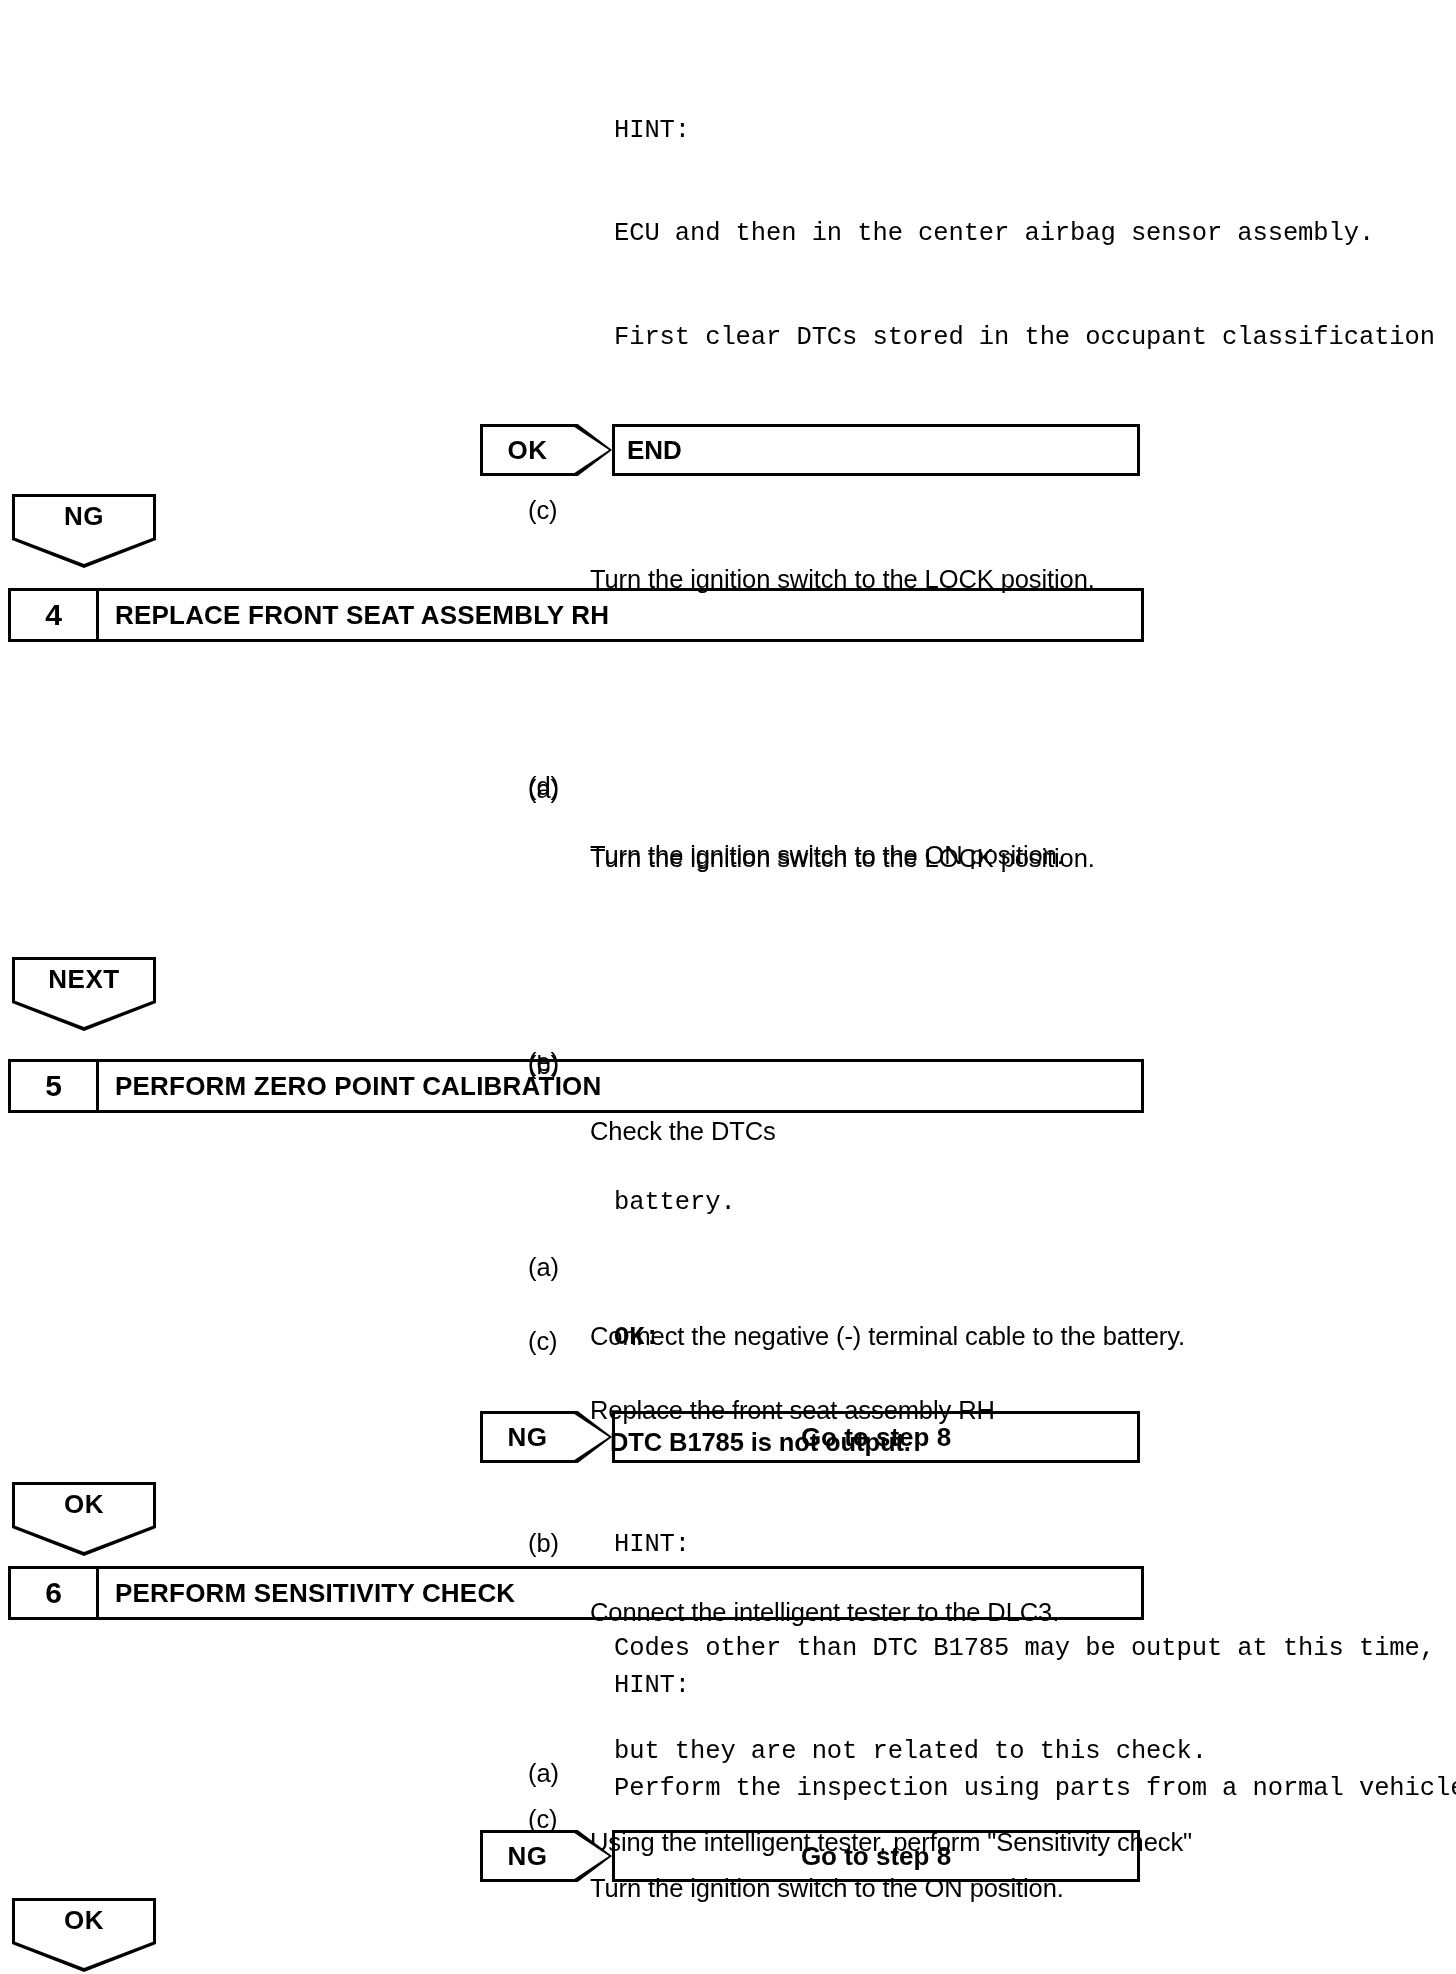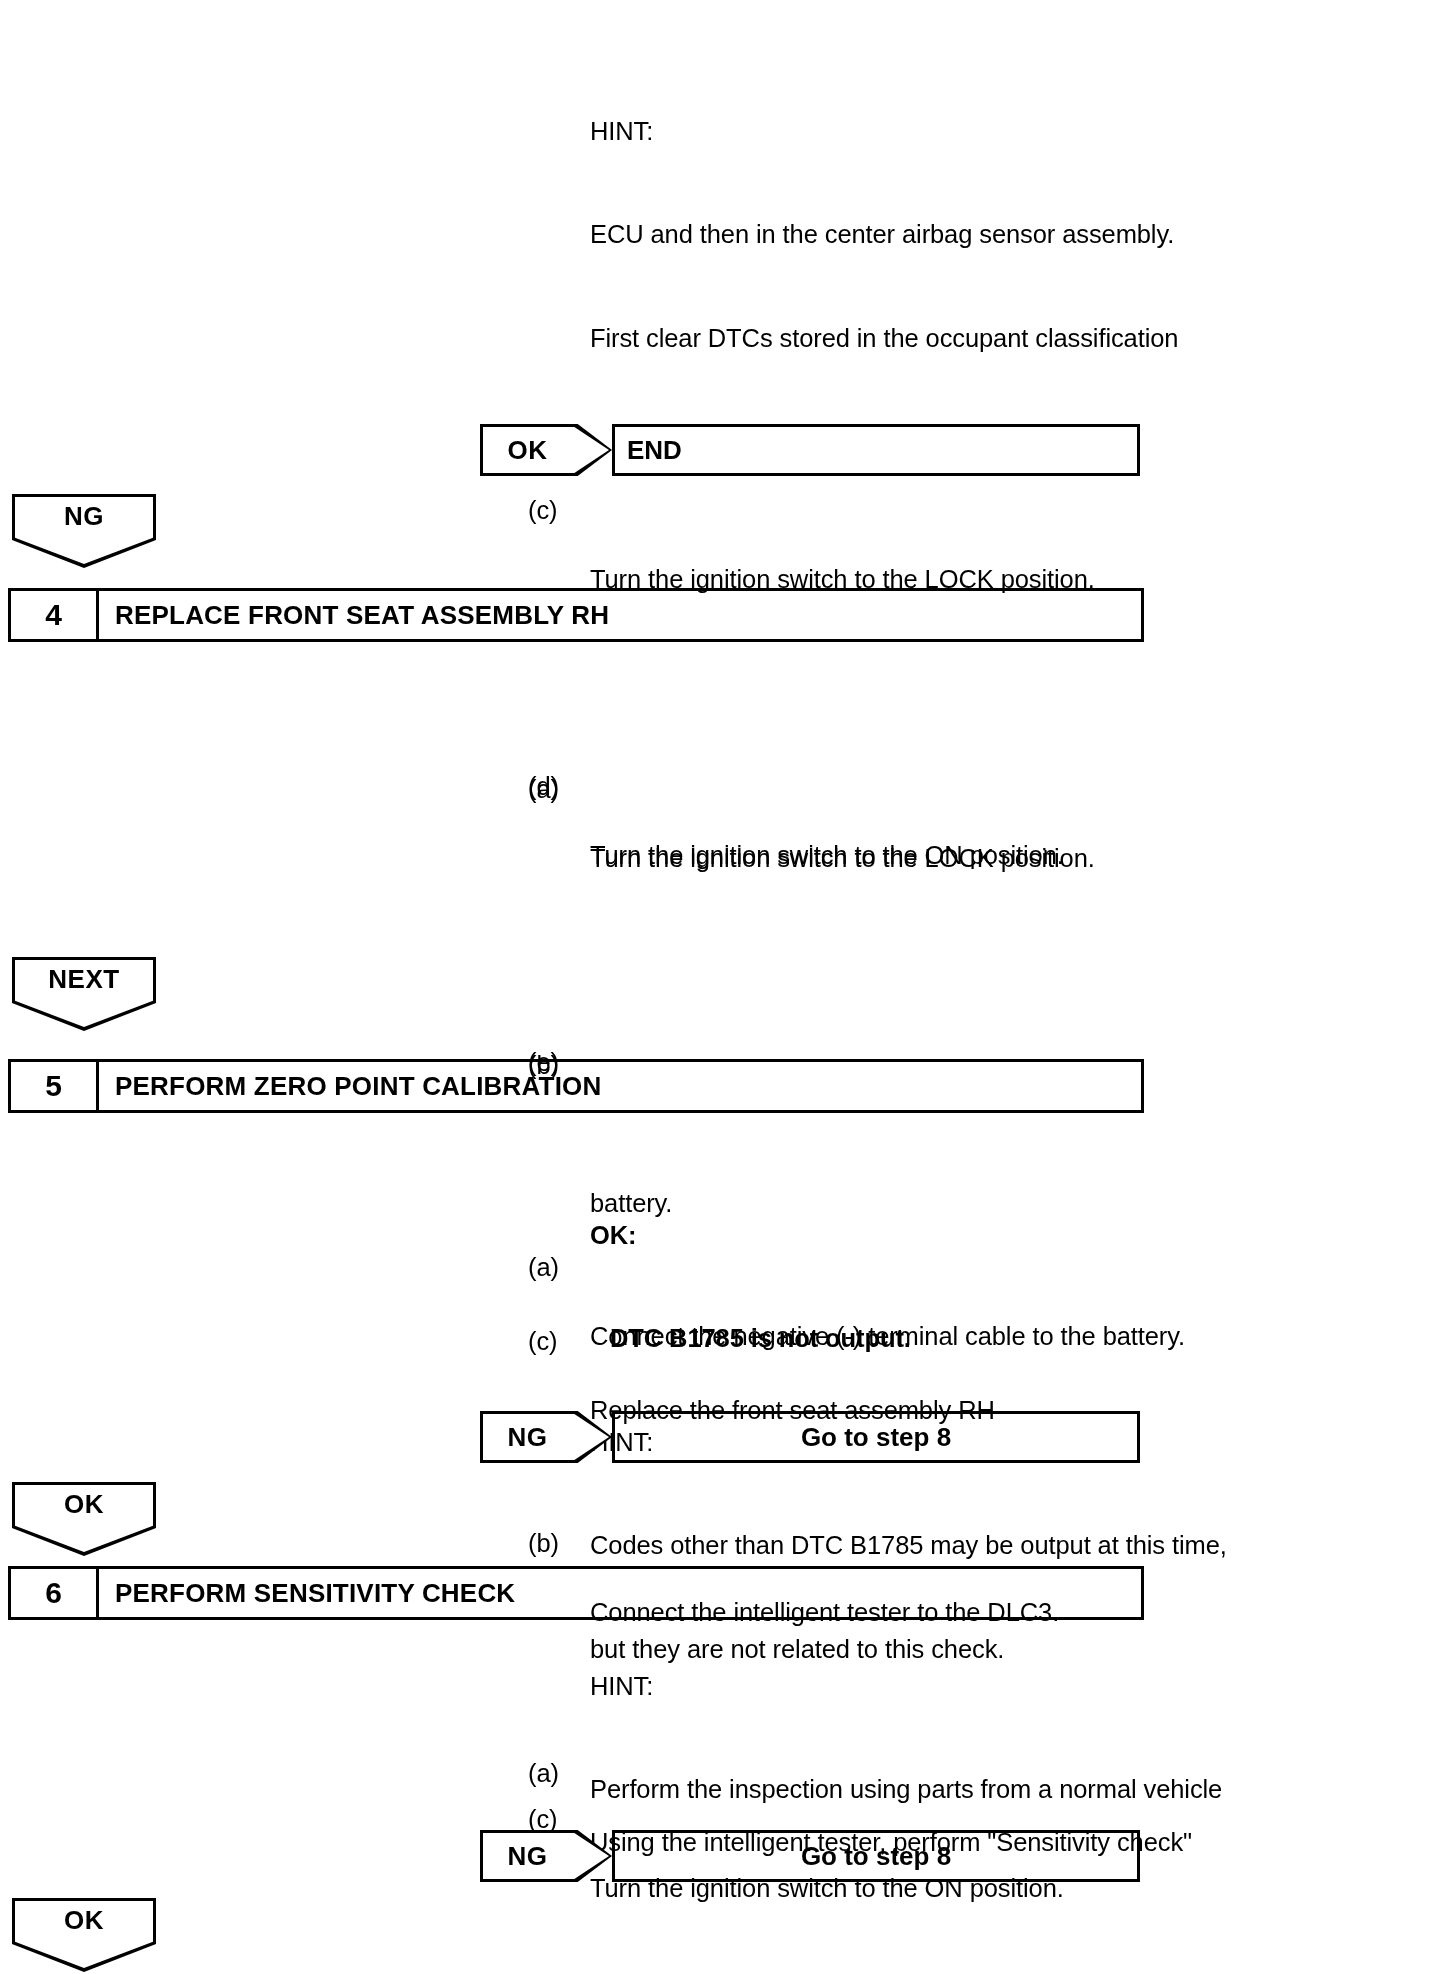--- a/index.html
+++ b/index.html
@@ -47,21 +47,21 @@
     position: absolute;
     left: 0;
     width: 52px;
     text-align: left;
   }
   .lbody {
     display: block;
     margin-left: 62px;
     white-space: pre;
   }
-  .indent1 { margin-left: 62px; display: block; }
+  .indent1 { margin-left: 86px; display: block; font-family: Liberation Mono, monospace; }
   .indent2 { margin-left: 82px; display: block; }
   .spacer { display: block; height: 34.5px; }
 
   
   .stepbar {
     position: absolute;
     height: 54px;
     display: flex;
     align-items: stretch;
   }
@@ -195,20 +195,21 @@
     <span class="lrow">
       <span class="lmark">(c)</span>
       <span class="lbody">Turn the ignition switch to the LOCK position.</span>
     </span>
     <span class="lrow">
       <span class="lmark">(d)</span>
       <span class="lbody">Turn the ignition switch to the ON position.</span>
     </span>
     <span class="lrow">
       <span class="lmark">(e)</span>
+      <span class="lbody">Check the DTCs</span>
     </span>
 
     <span class="txtline indent1 bold">OK:</span>
     <span class="txtline indent2 bold">DTC B1785 is not output.</span>
     <span class="txtline indent1">HINT:</span>
     <span class="txtline indent1">Codes other than DTC B1785 may be output at this time,</span>
     <span class="txtline indent1">but they are not related to this check.</span>
   </div>
 
   <div class="resultrow" style="left:480px; top:424px; width:660px;">

